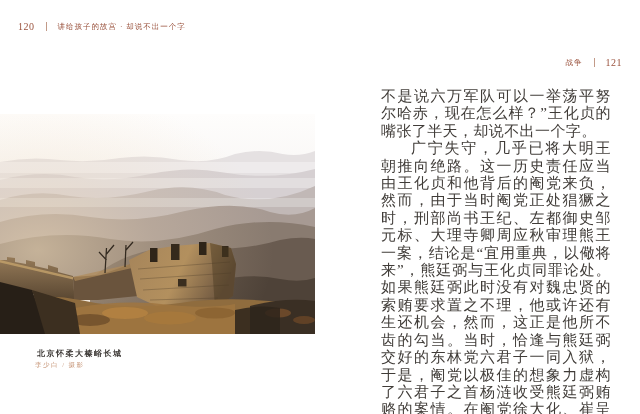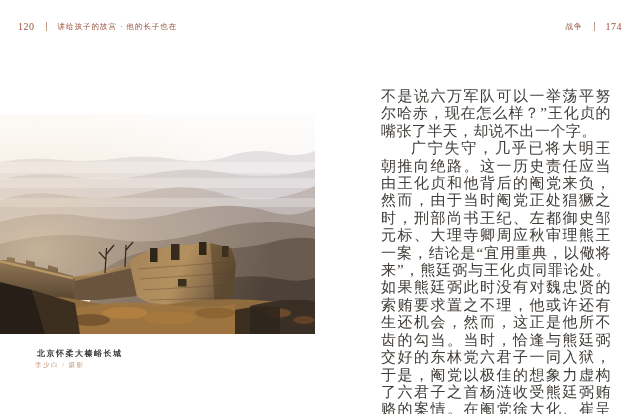--- a/index.html
+++ b/index.html
@@ -3,21 +3,21 @@
 <meta charset="utf-8">
 <style>
   html,body{margin:0;padding:0;background:#ffffff;}
   .spread{
     position:relative;width:640px;height:414px;background:#ffffff;overflow:hidden;
     font-family:"Liberation Serif","DejaVu Serif",serif;
   }
   
   .hdr{position:absolute;top:21px;font-size:7.5px;color:#9a523d;letter-spacing:1px;white-space:nowrap;}
   .hdr-left{left:18px;display:flex;align-items:center;}
-  .hdr-right{right:18px;display:flex;align-items:center;}
+  .hdr-right{right:18px;display:flex;align-items:center;margin-top:36px;}
   .hdr .pgnum{font-size:10px;letter-spacing:0.5px;}
   .hdr-divider{display:inline-block;width:0;height:9px;border-left:1px solid #c29a88;margin:0 11px;}
   
   .photo{position:absolute;left:0;top:114px;width:315px;height:220px;overflow:hidden;}
   .photo svg{display:block;width:315px;height:220px;}
   
   .caption-title{position:absolute;left:37px;top:348px;font-size:8px;color:#3c3835;letter-spacing:1.5px;font-weight:bold;}
   .caption-credit{position:absolute;left:35px;top:361px;font-size:6.5px;color:#c79678;letter-spacing:1.5px;}
   
   .bodycol{
@@ -29,27 +29,27 @@
   .bodycol p.indent{text-indent:2em;}
 </style>
 </head>
 <body>
 
 <div class="spread">
 
   <div class="hdr hdr-left">
     <span class="pgnum">120</span>
     <span class="hdr-divider"></span>
-    <span>讲给孩子的故宫 · 他的长子也在</span>
+    <span>讲给孩子的故宫 · 却说不出一个字</span>
   </div>
 
   <div class="hdr hdr-right">
     <span>战争</span>
     <span class="hdr-divider"></span>
-    <span class="pgnum">174</span>
+    <span class="pgnum">121</span>
   </div>
 
   <div class="photo">
     <svg viewBox="0 0 630 440" preserveAspectRatio="none">
       <defs>
         <linearGradient id="sky" x1="0" y1="0" x2="0" y2="1">
           <stop offset="0" stop-color="#fefdfc"></stop>
           <stop offset="0.7" stop-color="#f1eeec"></stop>
           <stop offset="1" stop-color="#e8e4e2"></stop>
         </linearGradient>

